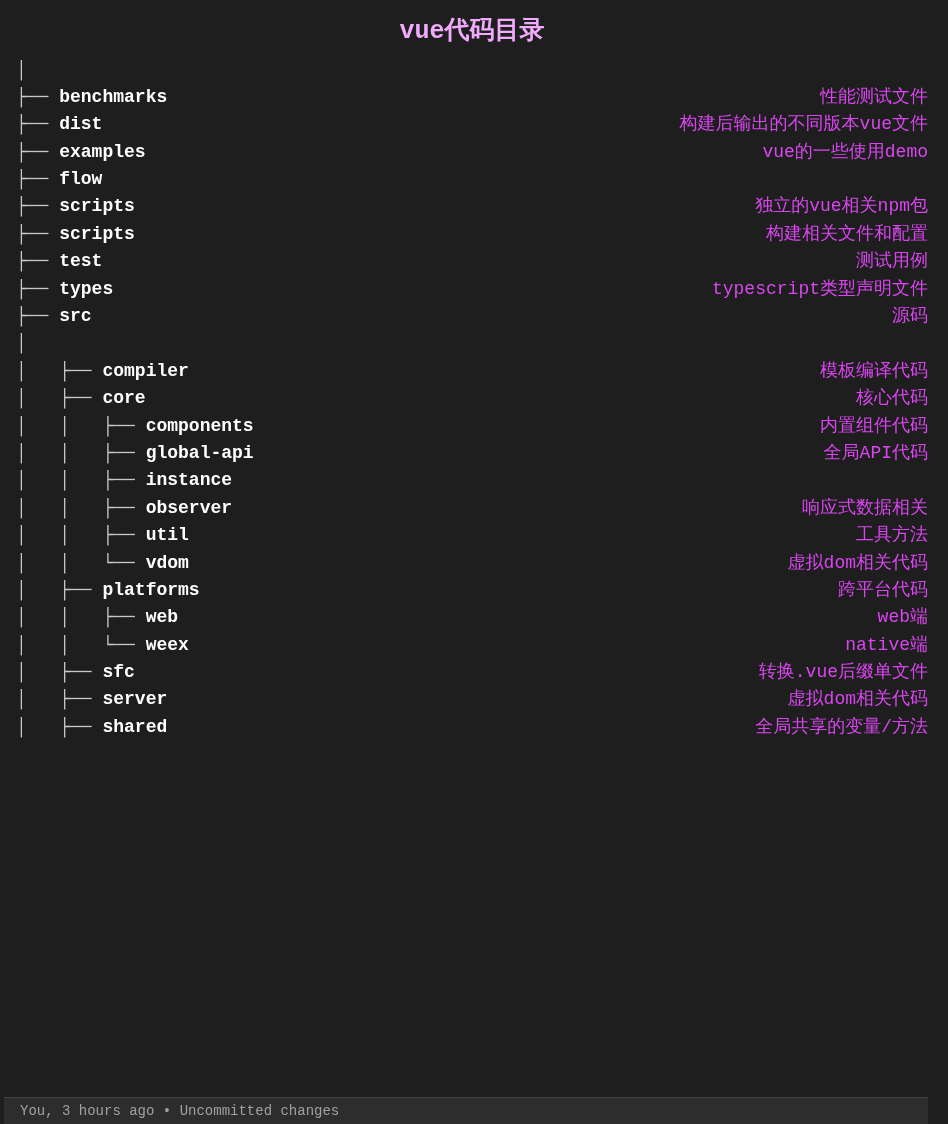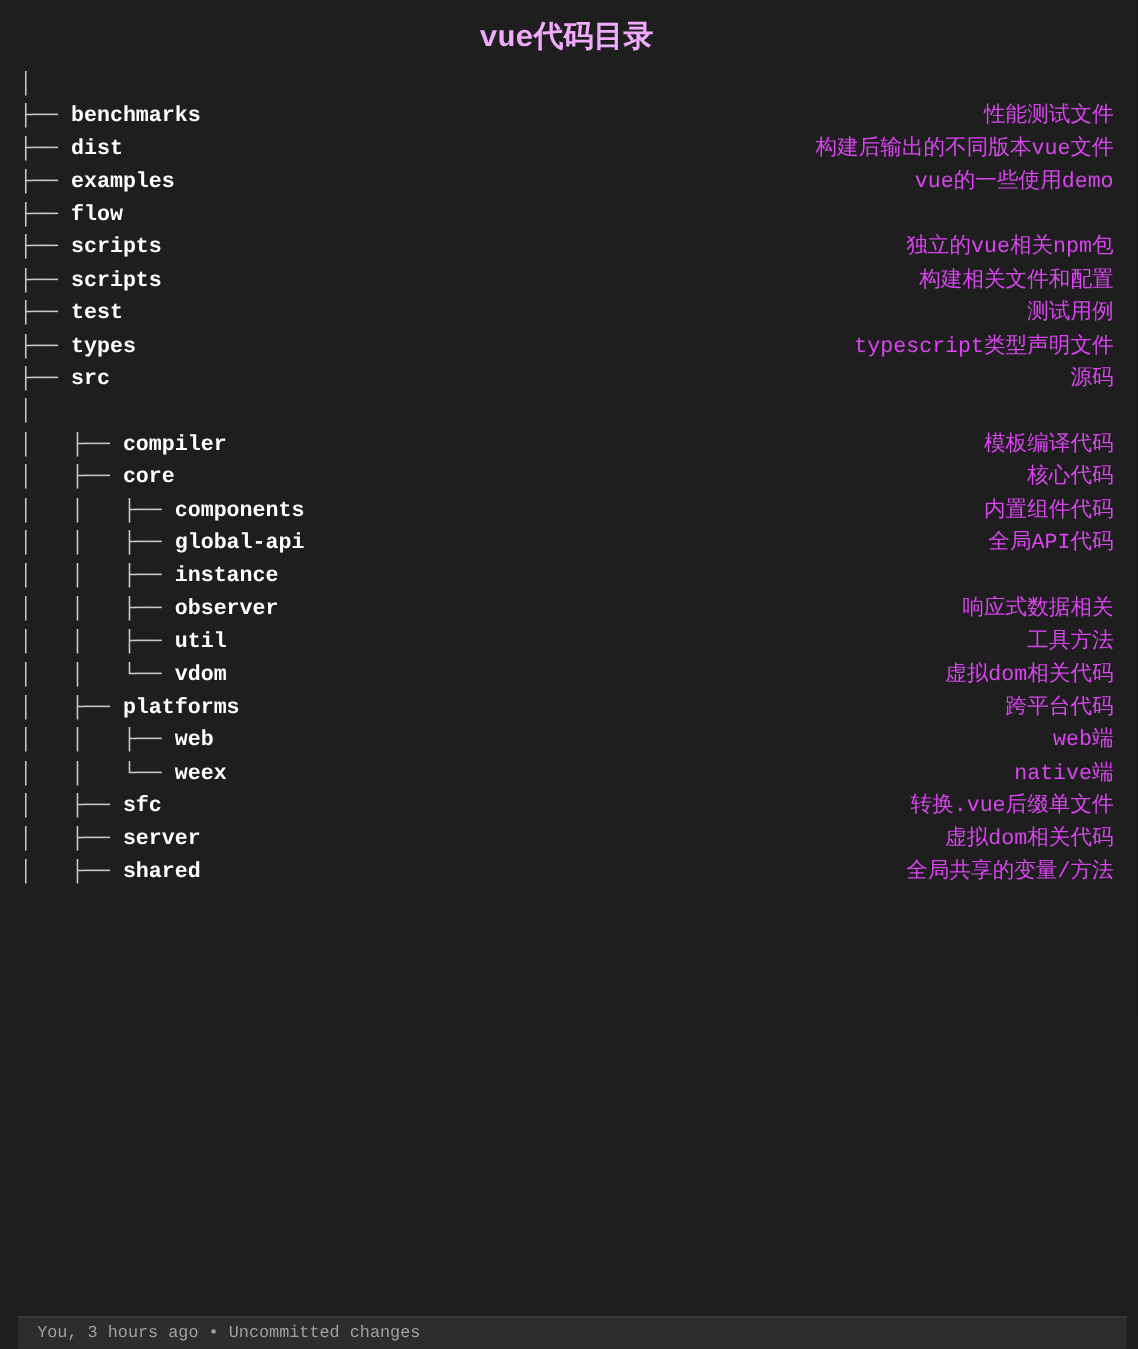--- a/index.html
+++ b/index.html
@@ -60,21 +60,21 @@
 
     .vertical-line {
       color: #c8c8c8;
       padding: 2px 0;
       white-space: pre;
     }
 
     .status-bar {
       position: fixed;
       bottom: 0;
-      left: 15px;
+      left: 4px;
       width: 924px;
       background-color: #2d2d2d;
       color: #a0a0a0;
       font-size: 14px;
       padding: 4px 16px;
       border-top: 1px solid #444;
     }
   </style>
 </head>
 <body>

